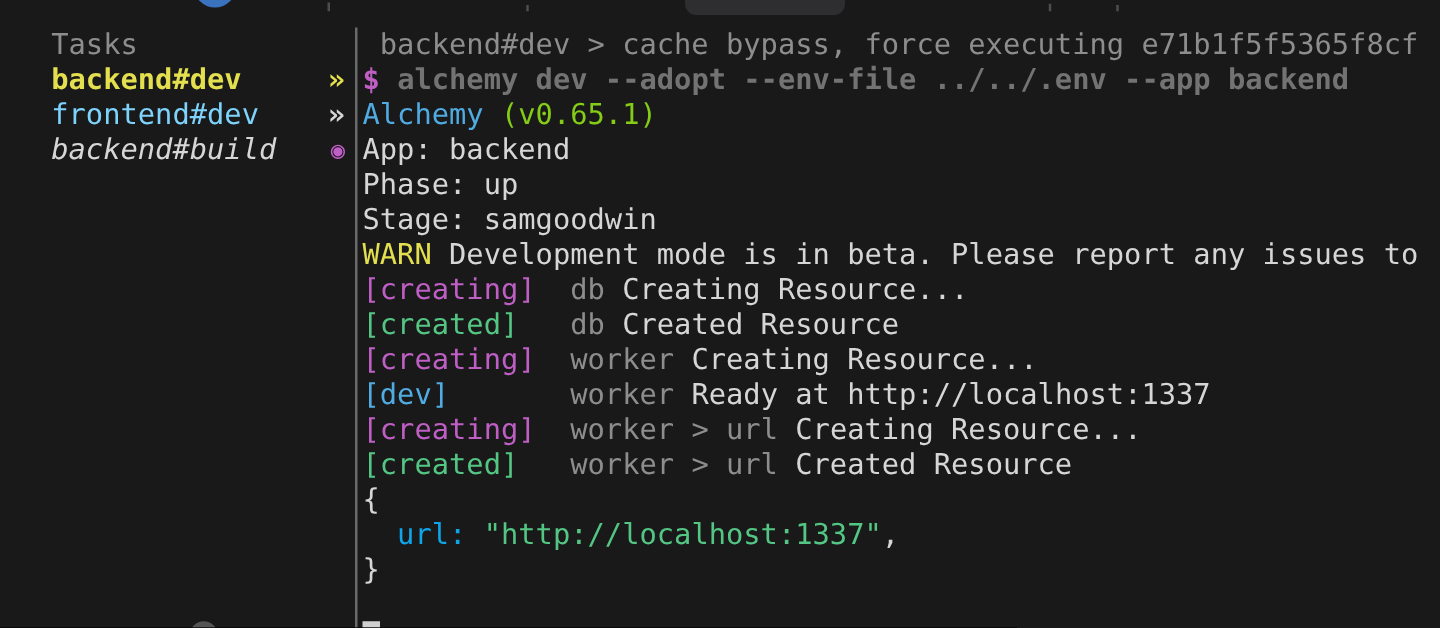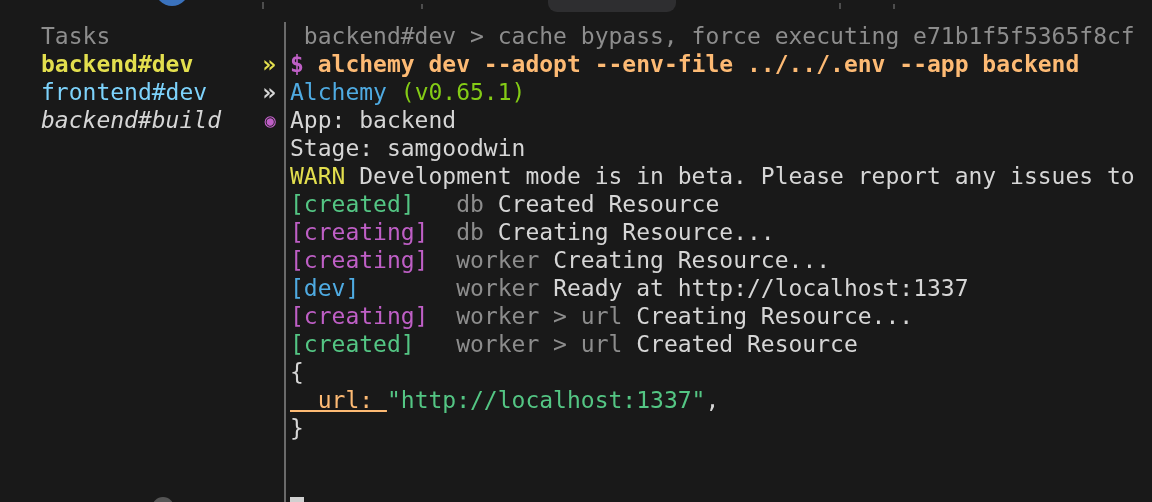--- a/index.html
+++ b/index.html
@@ -41,32 +41,33 @@
       <div class="side-row" style="color: rgb(141, 141, 141);">Tasks</div>
       <div id="task-list">
           <div class="side-row"><span style="color: rgb(227, 223, 78); font-weight: bold;">backend#dev</span><span class="task-icon" style="color: rgb(227, 223, 78);">»</span></div>
           <div class="side-row"><span style="color: #7dd3fc;">frontend#dev</span><span class="task-icon" style="color: rgb(214, 214, 214);">»</span></div>
           <div class="side-row"><span class="italic" style="color: rgb(214, 214, 214);">backend#build</span><span class="task-icon" style="color: rgb(191, 95, 198); font-size: 19px; font-weight: normal;">◉</span></div>
         </div>
     </div>
     <div class="divider" style="background: rgb(106, 106, 106);"></div>
     <div class="main" id="terminal-output">
         <div class="tline"><span style="color: rgb(141, 141, 141);"> backend#dev &gt; cache bypass, force executing e71b1f5f5365f8cf</span></div>
-        <div class="tline"><span style="color: rgb(191, 95, 198); font-weight: bold;">$</span><span style="color: #fdba74; font-weight: bold;"> alchemy dev --adopt --env-file ../../.env --app backend</span></div>
+        <div class="tline"><span style="color: rgb(191, 95, 198); font-weight: bold;">$</span><span style="color: #737373; font-weight: bold;"> alchemy dev --adopt --env-file ../../.env --app backend</span></div>
         <div class="tline"><span style="color: rgb(79, 171, 226);">Alchemy</span><span style="color: #84cc16;"> (v0.65.1)</span></div>
         <div class="tline"><span style="color: rgb(214, 214, 214);">App: backend</span></div>
+        <div class="tline"><span style="color: rgb(214, 214, 214);">Phase: up</span></div>
         <div class="tline"><span style="color: rgb(214, 214, 214);">Stage: samgoodwin</span></div>
         <div class="tline"><span style="color: rgb(227, 223, 78);">WARN</span><span style="color: rgb(214, 214, 214); text-align: right;"> Development mode is in beta. Please report any issues to</span></div>
+        <div class="tline"><span style="color: rgb(191, 95, 198);">[creating]</span><span style="color: rgb(214, 214, 214);">  </span><span style="color: rgb(141, 141, 141);">db</span><span style="color: rgb(214, 214, 214);"> Creating Resource...</span></div>
         <div class="tline"><span style="color: rgb(84, 198, 132);">[created]</span><span style="color: rgb(214, 214, 214);">   </span><span style="color: rgb(141, 141, 141);">db</span><span style="color: rgb(214, 214, 214);"> Created Resource</span></div>
-        <div class="tline"><span style="color: rgb(191, 95, 198);">[creating]</span><span style="color: rgb(214, 214, 214);">  </span><span style="color: rgb(141, 141, 141);">db</span><span style="color: rgb(214, 214, 214);"> Creating Resource...</span></div>
         <div class="tline"><span style="color: rgb(191, 95, 198);">[creating]</span><span style="color: rgb(214, 214, 214);">  </span><span style="color: rgb(141, 141, 141);">worker</span><span style="color: rgb(214, 214, 214);"> Creating Resource...</span></div>
         <div class="tline"><span style="color: rgb(79, 171, 226);">[dev]</span><span style="color: rgb(214, 214, 214);">       </span><span style="color: rgb(141, 141, 141);">worker</span><span style="color: rgb(214, 214, 214);"> Ready at http://localhost:1337</span></div>
         <div class="tline"><span style="color: rgb(191, 95, 198);">[creating]</span><span style="color: rgb(214, 214, 214);">  </span><span style="color: rgb(141, 141, 141);">worker &gt; url</span><span style="color: rgb(214, 214, 214);"> Creating Resource...</span></div>
         <div class="tline"><span style="color: rgb(84, 198, 132);">[created]</span><span style="color: rgb(214, 214, 214);">   </span><span style="color: rgb(141, 141, 141);">worker &gt; url</span><span style="color: rgb(214, 214, 214);"> Created Resource</span></div>
         <div class="tline"><span style="color: rgb(214, 214, 214);">{</span></div>
-        <div class="tline"><span style="color: #fdba74; text-decoration: underline;">  url: </span><span style="color: rgb(84, 198, 132);">"http://localhost:1337"</span><span style="color: rgb(214, 214, 214);">,</span></div>
+        <div class="tline"><span style="color: #0ea5e9;">  url: </span><span style="color: rgb(84, 198, 132);">"http://localhost:1337"</span><span style="color: rgb(214, 214, 214);">,</span></div>
         <div class="tline"><span style="color: rgb(214, 214, 214);">}</span></div>
       </div>
   </div>
 
   <div class="cursor" style="background: rgb(208, 208, 208);"></div>
   <div class="bottom-arc"></div>
 </div>
 
 </body></html>

